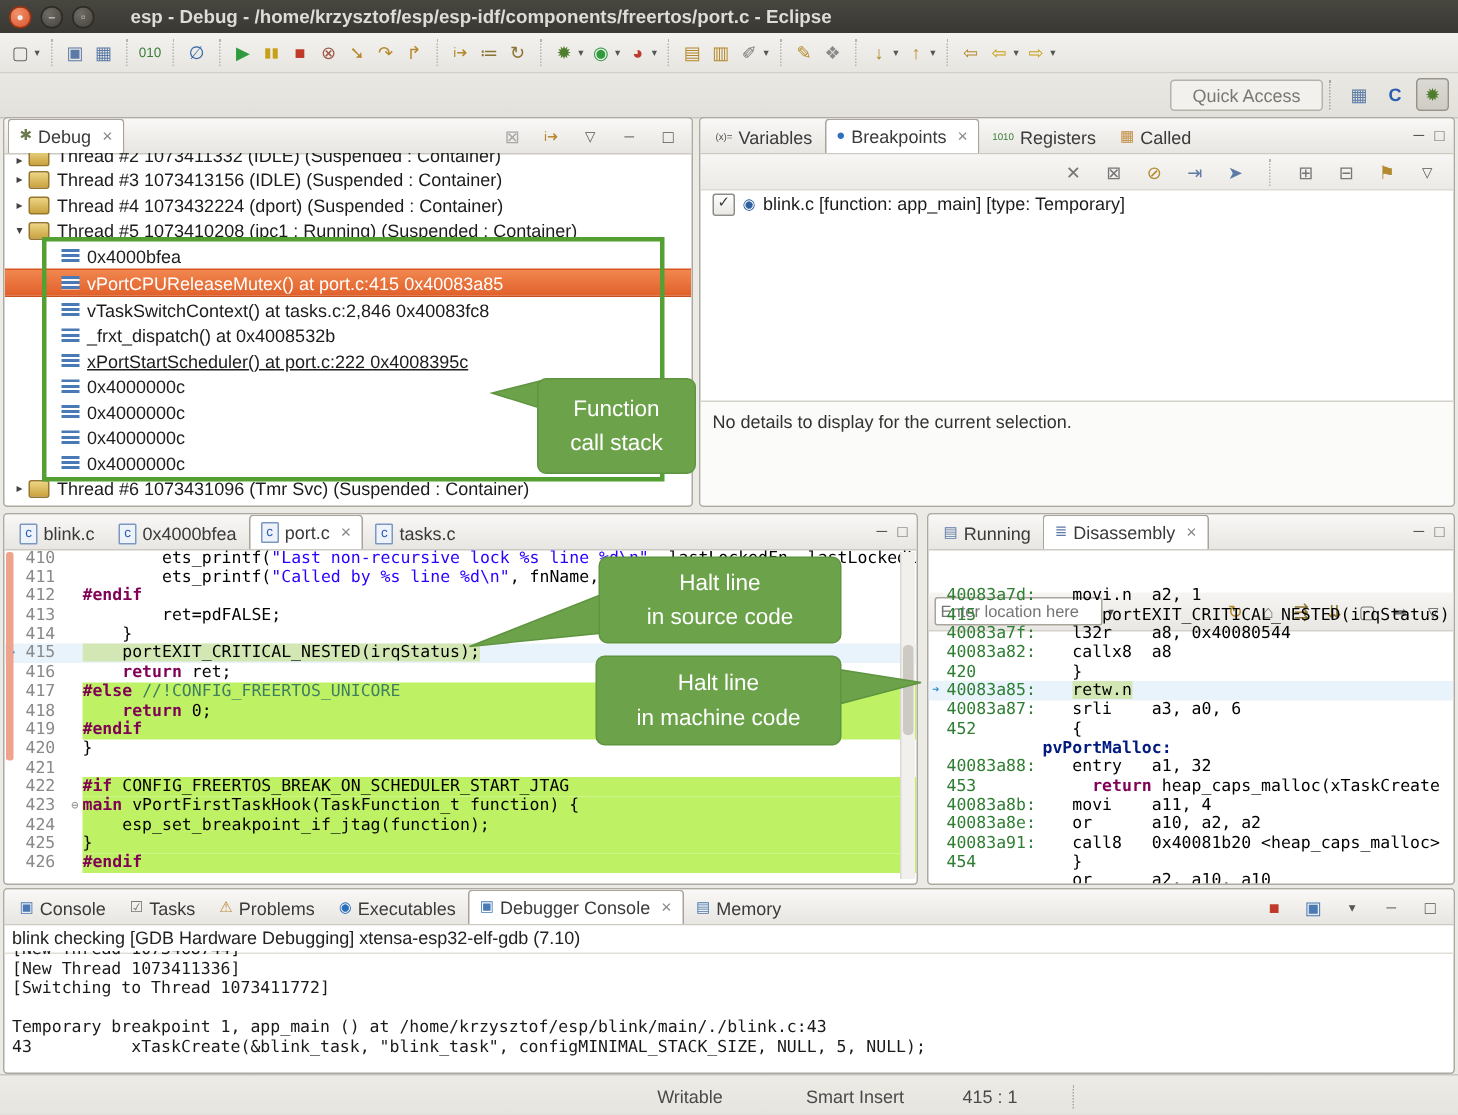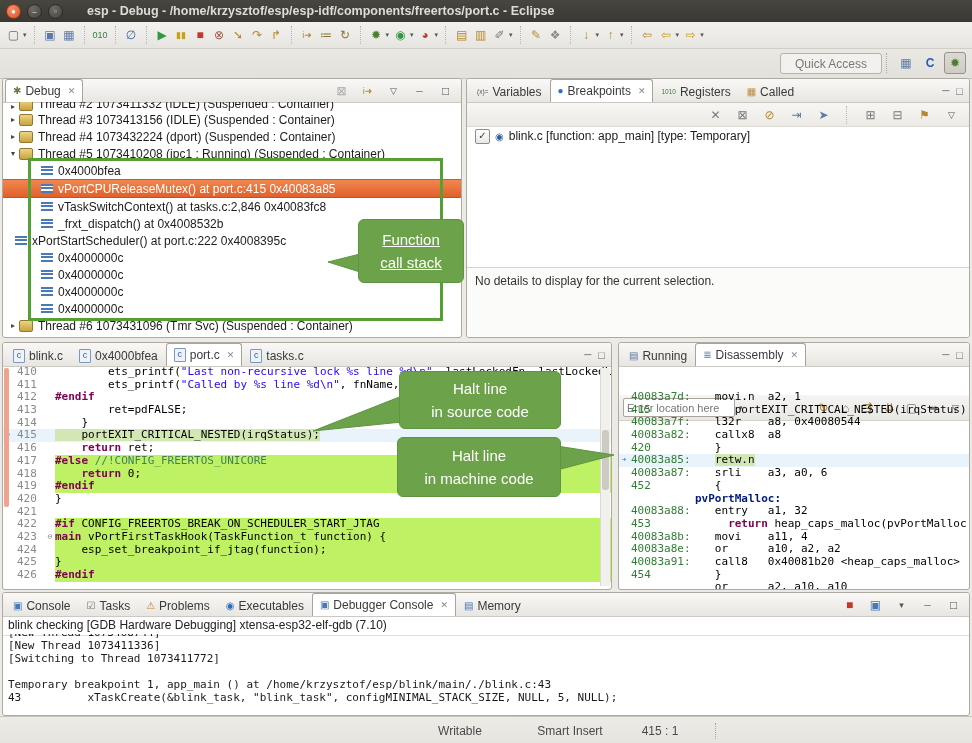--- a/index.html
+++ b/index.html
@@ -200,21 +200,21 @@
         <div class="trow" style="padding-left: 26px;">
           <span class="tw"></span>
           <span class="ico-frame"></span>
           <span>vTaskSwitchContext() at tasks.c:2,846 0x40083fc8</span>
         </div>
         <div class="trow" style="padding-left: 26px;">
           <span class="tw"></span>
           <span class="ico-frame"></span>
           <span>_frxt_dispatch() at 0x4008532b</span>
         </div>
-        <div class="trow" style="">
+        <div class="trow" style="padding-left: 26px; text-decoration: underline;">
           <span class="tw"></span>
           <span class="ico-frame"></span>
           <span>xPortStartScheduler() at port.c:222 0x4008395c</span>
         </div>
         <div class="trow" style="padding-left: 26px;">
           <span class="tw"></span>
           <span class="ico-frame"></span>
           <span>0x4000000c</span>
         </div>
         <div class="trow" style="padding-left: 26px;">
@@ -367,21 +367,21 @@
         <div class="cline"><span class="mk"></span><span class="dln">40083a7d:</span><span class="ct"><span>   movi.n  a2, 1</span></span></div>
         <div class="cline"><span class="mk"></span><span class="dln">415</span><span class="ct"><span>      portEXIT_CRITICAL_NESTED(irqStatus)</span></span></div>
         <div class="cline"><span class="mk"></span><span class="dln">40083a7f:</span><span class="ct"><span>   l32r    a8, 0x40080544</span></span></div>
         <div class="cline"><span class="mk"></span><span class="dln">40083a82:</span><span class="ct"><span>   callx8  a8</span></span></div>
         <div class="cline"><span class="mk"></span><span class="dln">420</span><span class="ct"><span>   }</span></span></div>
         <div class="cline halt"><span class="mk">➔</span><span class="dln">40083a85:</span><span class="ct"><span>   </span><span class="haltbg">retw.n</span></span></div>
         <div class="cline"><span class="mk"></span><span class="dln">40083a87:</span><span class="ct"><span>   srli    a3, a0, 6</span></span></div>
         <div class="cline"><span class="mk"></span><span class="dln">452</span><span class="ct"><span>   {</span></span></div>
         <div class="cline"><span class="mk"></span><span class="dln"></span><span class="ct"><span class="lbl">pvPortMalloc:</span></span></div>
         <div class="cline"><span class="mk"></span><span class="dln">40083a88:</span><span class="ct"><span>   entry   a1, 32</span></span></div>
-        <div class="cline"><span class="mk"></span><span class="dln">453</span><span class="ct"><span>     </span><span class="kw">return</span><span> heap_caps_malloc(pvPortMalloc</span></span></div>
+        <div class="cline"><span class="mk"></span><span class="dln">453</span><span class="ct"><span>     </span><span class="kw">return</span><span> heap_caps_malloc(xTaskCreate</span></span></div>
         <div class="cline"><span class="mk"></span><span class="dln">40083a8b:</span><span class="ct"><span>   movi    a11, 4</span></span></div>
         <div class="cline"><span class="mk"></span><span class="dln">40083a8e:</span><span class="ct"><span>   or      a10, a2, a2</span></span></div>
         <div class="cline"><span class="mk"></span><span class="dln">40083a91:</span><span class="ct"><span>   call8   0x40081b20 &lt;heap_caps_malloc&gt;</span></span></div>
         <div class="cline"><span class="mk"></span><span class="dln">454</span><span class="ct"><span>   }</span></span></div>
         <div class="cline"><span class="mk"></span><span class="dln"></span><span class="ct"><span>   or      a2, a10, a10</span></span></div>
       </div>
   </div>
 
   <div class="panel" style="left:2px;top:592px;width:968px;height:124px;">
     <div class="tabbar">
@@ -430,21 +430,21 @@
   </div>
 
   <div id="stack-outline"></div>
 
   <svg id="tails">
     <polygon points="360,254 328,262 360,272" fill="#6ca24a" stroke="#5f9440"></polygon>
     <polygon points="402,396 313,431 402,422" fill="#6ca24a" stroke="#5f9440"></polygon>
     <polygon points="557,446 614,455 557,470" fill="#6ca24a" stroke="#5f9440"></polygon>
   </svg>
 
-  <div class="callout" style="left:358px;top:219px;width:104px;height:62px;text-decoration:underline;">
+  <div class="callout" style="left:358px;top:252px;width:104px;height:62px;">
     <div>Function</div>
     <div>call stack</div>
   </div>
   <div class="callout" style="left:399px;top:371px;width:160px;height:56px;">
     <div>Halt line</div>
     <div>in source code</div>
   </div>
   <div class="callout" style="left:397px;top:437px;width:162px;height:58px;">
     <div>Halt line</div>
     <div>in machine code</div>

